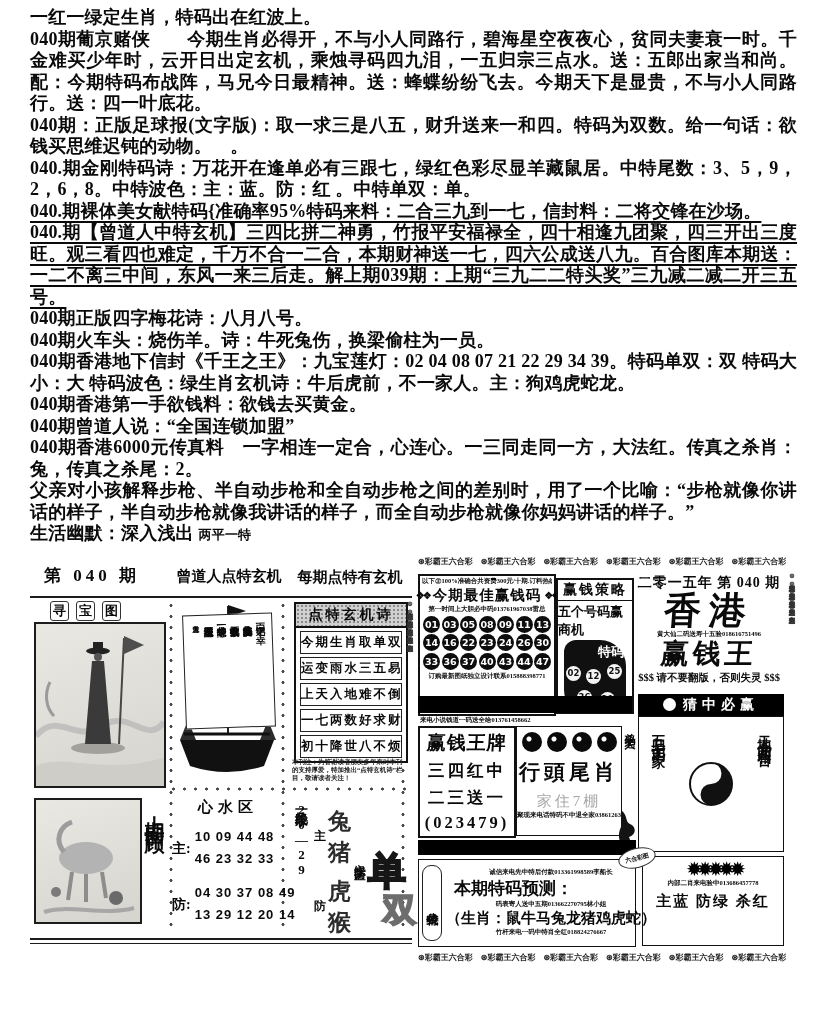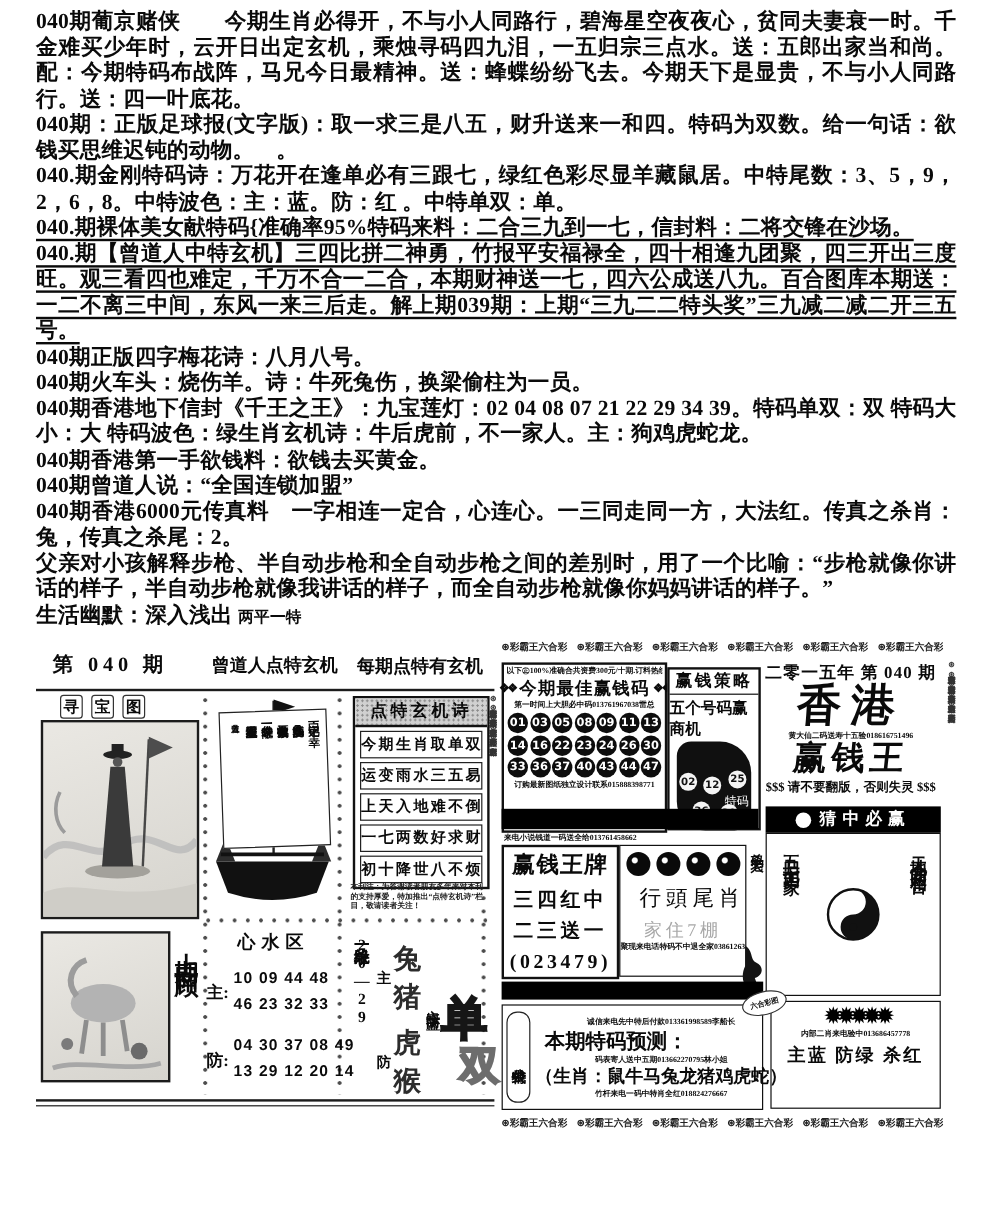--- a/index.html
+++ b/index.html
@@ -57,39 +57,39 @@
         font-family:"DejaVu Sans",sans-serif;}
   .stratbox{border:2px solid #111;background:#fff;}
   .strattitle{font-size:14px;font-weight:900;text-align:center;letter-spacing:2px;
         border-bottom:1.5px solid #111;padding:1px 0;}
   .stratlabel{font-size:13px;font-weight:700;text-align:left;margin:2px 0 1px;}
   .blob{position:relative;width:62px;height:74px;margin:1px auto;background:#101010;
         border-radius:12px 26px 14px 24px;}
   .sball{position:absolute;width:15px;height:15px;border-radius:50%;background:#f4f4f4;
         color:#111;font-size:8.5px;font-weight:900;display:flex;align-items:center;
         justify-content:center;font-family:"DejaVu Sans",sans-serif;}
-  .stag{position:absolute;top:3px;right:2px;color:#fff;font-size:10px;font-weight:400;margin-top:40px;}
+  .stag{position:absolute;top:3px;right:2px;color:#fff;font-size:13px;font-weight:700;}
   .hk{text-align:center;}
   .hkyear{font-size:14px;font-weight:900;letter-spacing:1px;white-space:nowrap;}
   .hkcity{font-size:37px;font-weight:900;letter-spacing:8px;line-height:1.05;transform:skewX(-4deg);}
   .hkbrand{font-size:28px;font-weight:900;letter-spacing:4px;line-height:1.05;transform:skewX(-6deg);}
   .hkwarn{font-size:10.5px;font-weight:900;white-space:nowrap;margin-top:2px;}
   .bbar{background:#000;}
   .guessbar{background:#000;color:#fff;display:flex;align-items:center;justify-content:center;gap:7px;}
   .gb-circle{width:13px;height:13px;border-radius:50%;background:#fff;flex:0 0 auto;}
   .gb-text{font-size:14px;font-weight:900;letter-spacing:5px;white-space:nowrap;}
   .wpbox{border:2.5px solid #111;display:flex;flex-direction:column;justify-content:space-around;
         align-items:center;text-align:center;}
   .wp-t{font-size:19px;font-weight:900;letter-spacing:1px;transform:skewX(-4deg);white-space:nowrap;}
   .wp-l{font-size:16.5px;font-weight:900;letter-spacing:3px;white-space:nowrap;}
   .htbox{border:1.5px solid #111;text-align:center;}
   .htballs{display:flex;justify-content:center;gap:5px;margin-top:5px;}
   .htball{width:20px;height:20px;border-radius:50%;
         background:radial-gradient(circle at 35% 35%,#fff 0 2px,#0a0a0a 3px);}
-  .ht-title{font-size:18px;font-weight:400;letter-spacing:4px;margin-top:6px;white-space:nowrap;text-align:right;}
+  .ht-title{font-size:21px;font-weight:700;letter-spacing:4px;margin-top:6px;white-space:nowrap;}
   .ht-faded{font-size:15px;font-weight:400;letter-spacing:3px;color:#a8a8a8;margin-top:6px;}
   .guesspanel{border:1.5px solid #111;display:flex;justify-content:space-between;
         align-items:center;padding:6px 10px;box-sizing:border-box;}
   .gp-line{font-size:14px;font-weight:900;letter-spacing:3px;}
   .predict{border:1.5px solid #111;display:flex;align-items:center;box-sizing:border-box;padding:3px;}
   .pillar{width:18px;height:74px;border:1.5px solid #222;border-radius:9px;
         display:flex;align-items:center;justify-content:center;margin-right:4px;
         font-size:12px;font-weight:900;flex:0 0 auto;}
   .pr-body{flex:1;text-align:center;}
   .pr-title{font-size:17px;font-weight:900;text-align:left;padding-left:8px;white-space:nowrap;}
@@ -97,20 +97,21 @@
   .cornerbox{border:1.5px solid #111;text-align:center;padding-top:2px;box-sizing:border-box;}
   .stars{font-size:20px;letter-spacing:-6px;line-height:20px;color:#000;}
   .cn-main{font-size:15px;font-weight:900;letter-spacing:2px;margin-top:4px;}
   .stamp{border:1px solid #333;border-radius:50%;font-size:6px;font-weight:700;
         display:flex;align-items:center;justify-content:center;transform:rotate(-14deg);background:#fff;}
 </style>
 </head>
 <body>
 
 <div class="textblock">
+  <p class="art">一红一绿定生肖，特码出在红波上。</p>
   <p class="art">040期葡京赌侠　　今期生肖必得开，不与小人同路行，碧海星空夜夜心，贫同夫妻衰一时。千金难买少年时，云开日出定玄机，乘烛寻码四九泪，一五归宗三点水。送：五郎出家当和尚。配：今期特码布战阵，马兄今日最精神。送：蜂蝶纷纷飞去。今期天下是显贵，不与小人同路行。送：四一叶底花。</p>
   <p class="art">040期：正版足球报(文字版)：取一求三是八五，财升送来一和四。特码为双数。给一句话：欲钱买思维迟钝的动物。　。</p>
   <p class="art">040.期金刚特码诗：万花开在逢单必有三跟七，绿红色彩尽显羊藏鼠居。中特尾数：3、5，9，2，6，8。中特波色：主：蓝。防：红 。中特单双：单。</p>
   <p class="art u">040.期裸体美女献特码{准确率95%特码来料：二合三九到一七，信封料：二将交锋在沙场。</p>
   <p class="art u">040.期【曾道人中特玄机】三四比拼二神勇，竹报平安福禄全，四十相逢九团聚，四三开出三度旺。观三看四也难定，千万不合一二合，本期财神送一七，四六公成送八九。百合图库本期送：一二不离三中间，东风一来三后走。解上期039期：上期“三九二二特头奖”三九减二减二开三五号。</p>
   <p class="art">040期正版四字梅花诗：八月八号。</p>
   <p class="art">040期火车头：烧伤羊。诗：牛死兔伤，换梁偷柱为一员。</p>
   <p class="art">040期香港地下信封《千王之王》：九宝莲灯：02 04 08 07 21 22 29 34 39。特码单双：双 特码大小：大 特码波色：绿生肖玄机诗：牛后虎前，不一家人。主：狗鸡虎蛇龙。</p>
   <p class="art">040期香港第一手欲钱料：欲钱去买黄金。</p>
   <p class="art">040期曾道人说：“全国连锁加盟”</p>

